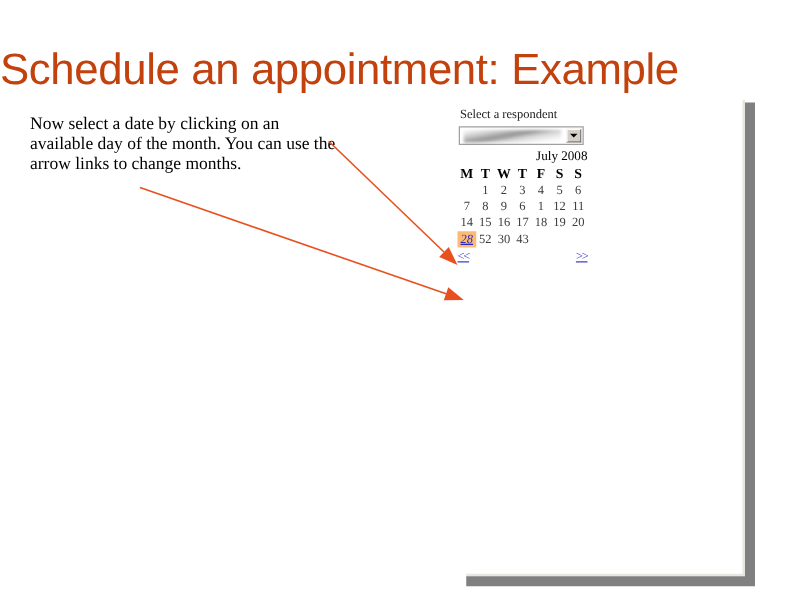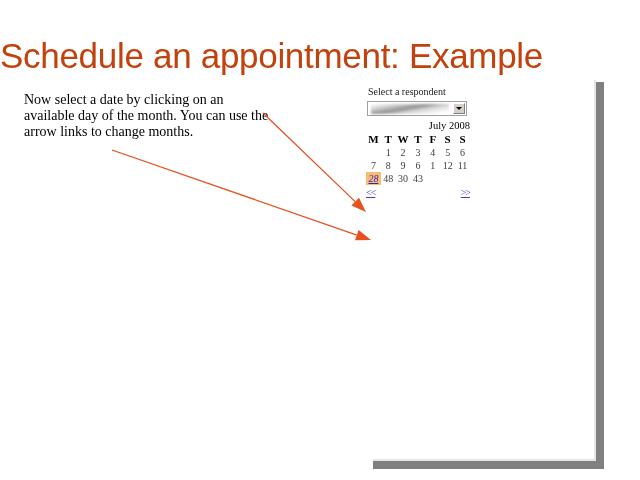--- a/index.html
+++ b/index.html
@@ -250,22 +250,31 @@
       <tr>
         <td>7</td>
         <td>8</td>
         <td>9</td>
         <td>6</td>
         <td>1</td>
         <td>12</td>
         <td>11</td>
       </tr>
       <tr>
+        <td>14</td>
+        <td>15</td>
+        <td>16</td>
+        <td>17</td>
+        <td>18</td>
+        <td>19</td>
+        <td>20</td>
+      </tr>
+      <tr>
         <td class="day-selected">28</td>
-        <td>48</td>
+        <td>52</td>
         <td>30</td>
         <td>43</td>
         <td></td>
         <td></td>
         <td></td>
       </tr>
     </tbody>
   </table>
 
   <div id="calendar-nav">

